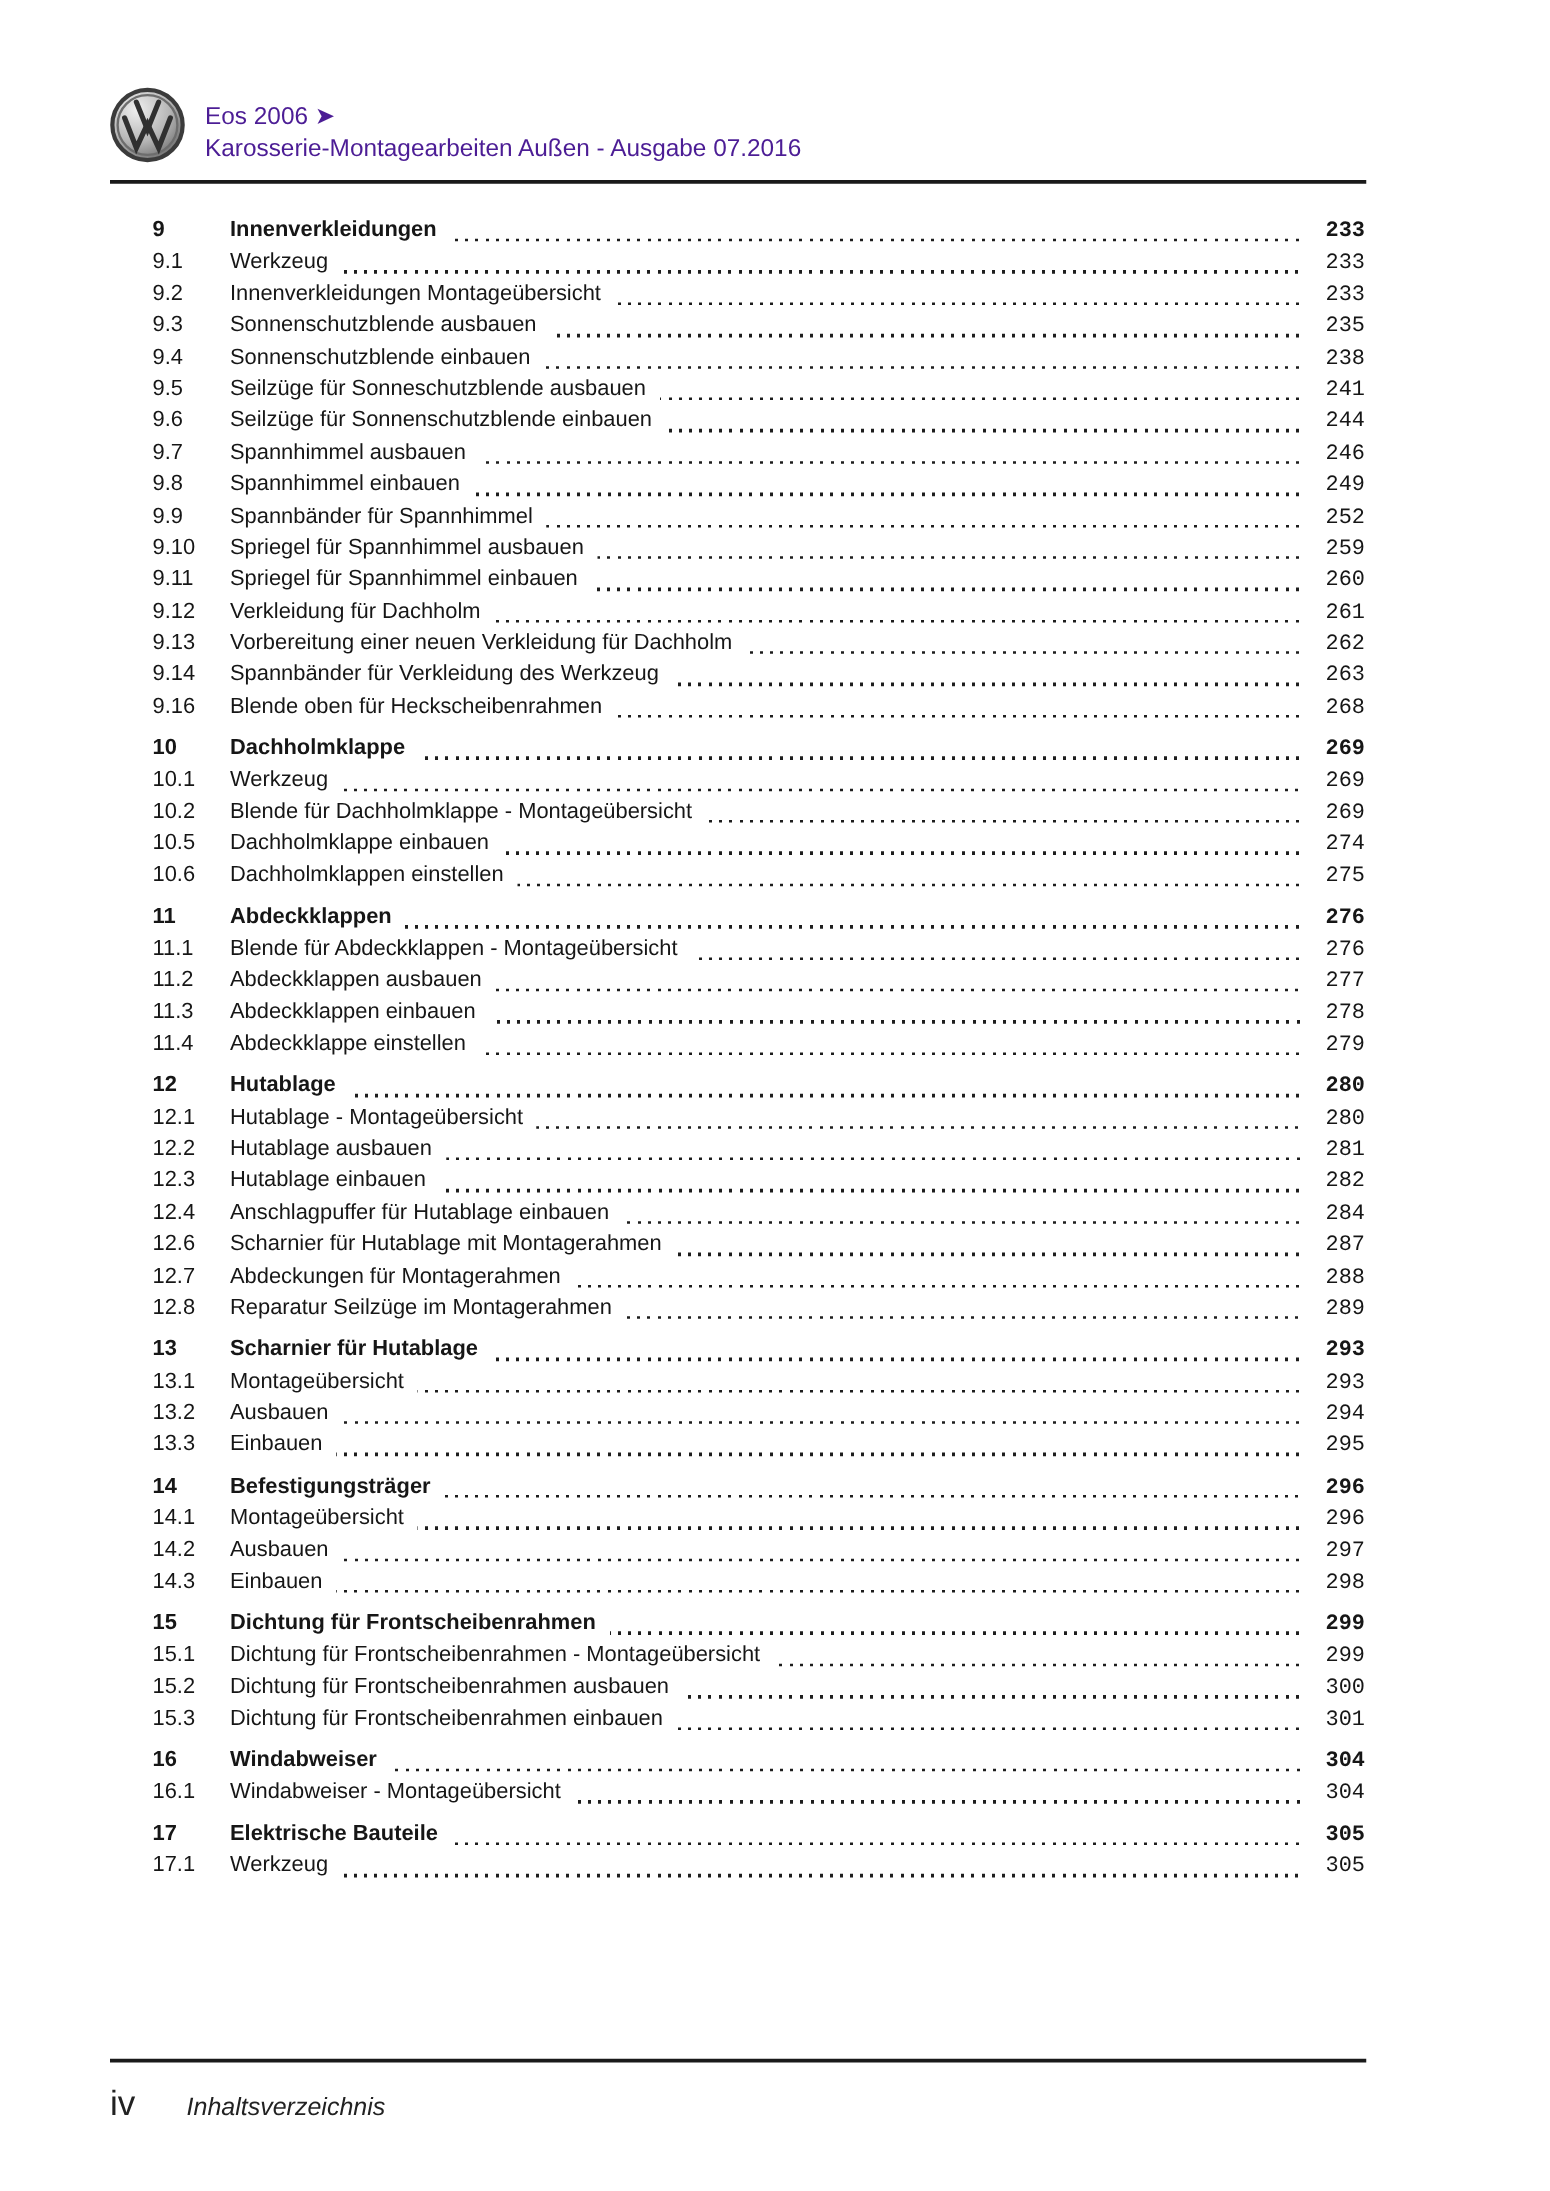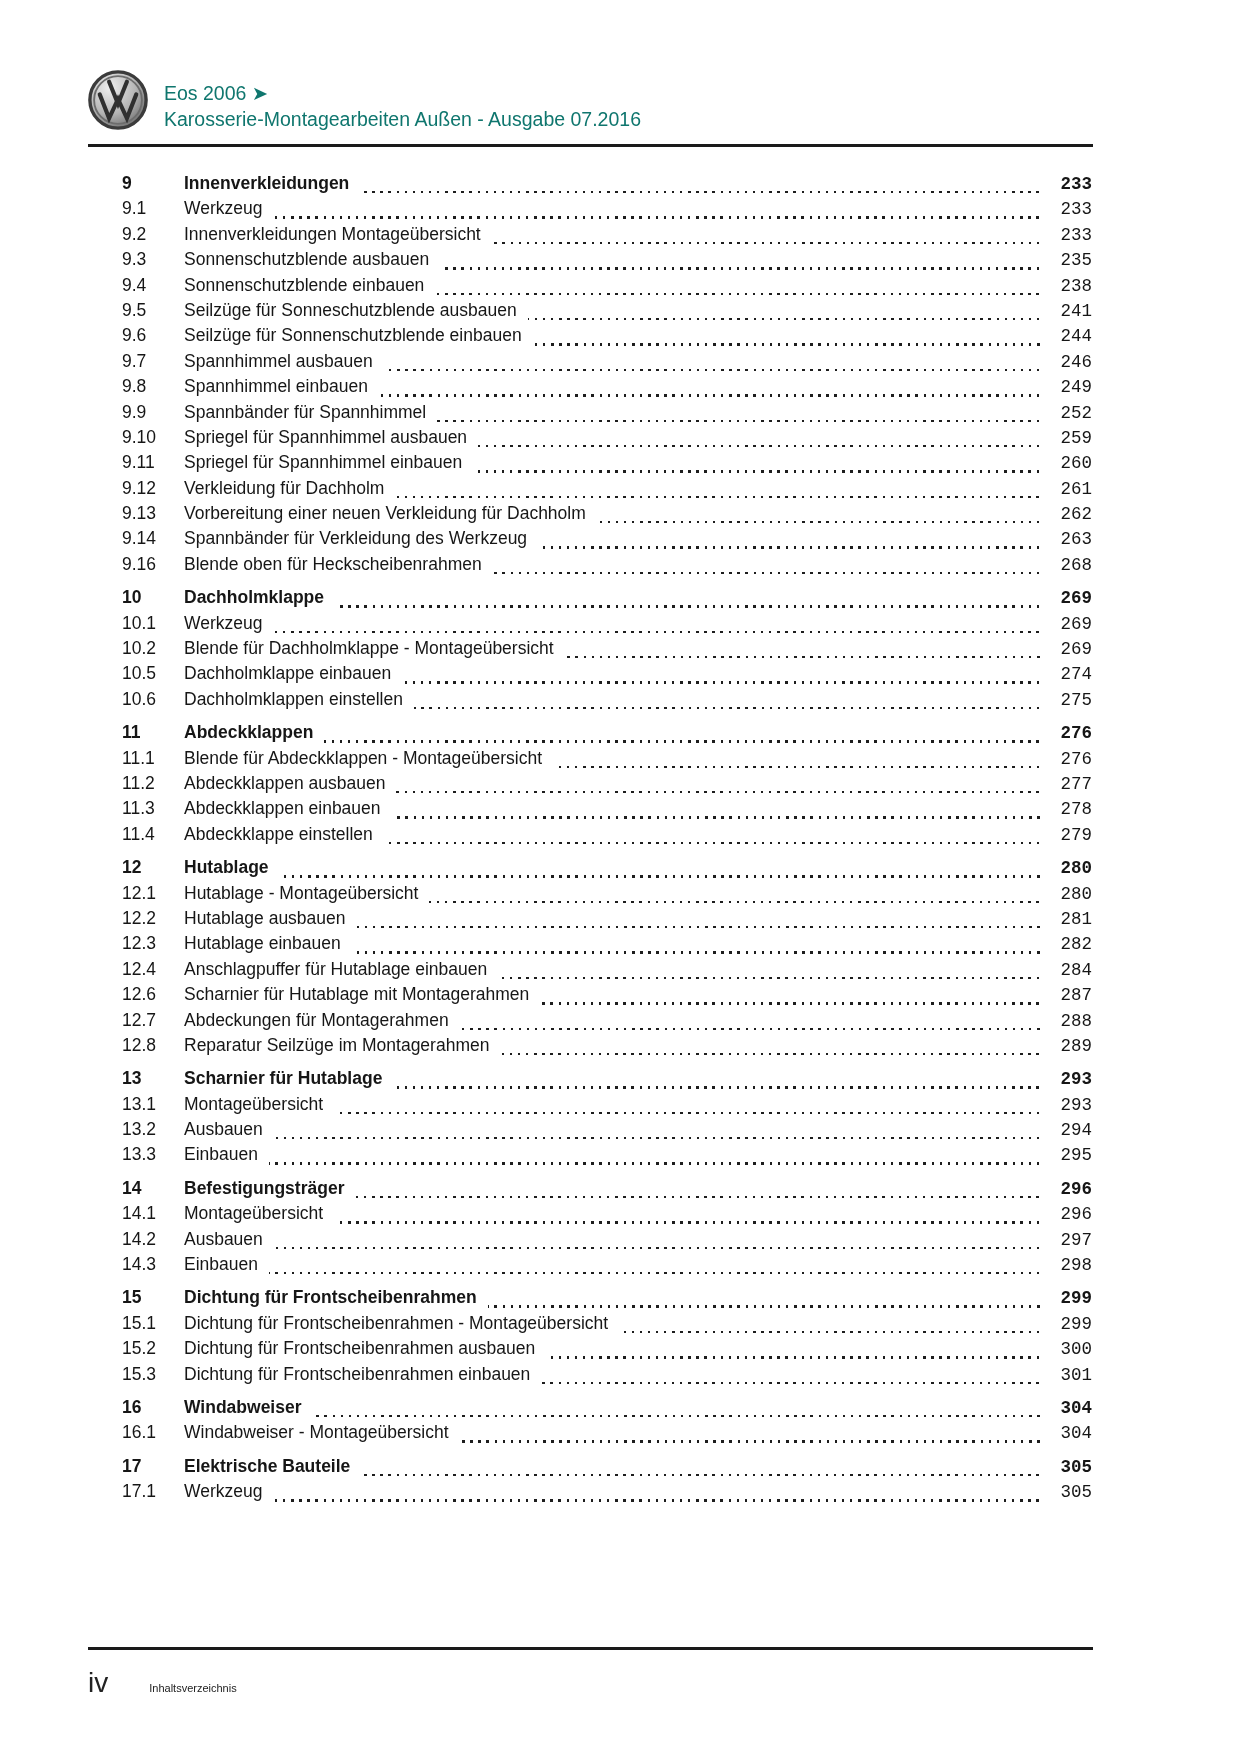--- a/index.html
+++ b/index.html
@@ -7,42 +7,42 @@
     width:1240px;height:1753px;
     background:#ffffff;color:#161616;
     font-family:"Liberation Sans", sans-serif;
     position:relative;overflow:hidden;
   }
   .page{position:absolute;inset:0;}
 
   
   .header{position:absolute;left:88px;top:68px;width:1005px;display:flex;gap:16px;align-items:flex-start;}
   .logo{width:60px;height:64px;flex:none;}
-  .header-text{padding-top:12px;line-height:26px;font-size:19.5px;color:#0f766e;}
+  .header-text{padding-top:12px;line-height:26px;font-size:19.5px;color:#4c1d95;}
   .header-rule{position:absolute;left:88px;top:144px;width:1005px;height:2.5px;background:#1a1a1a;}
 
   
   .toc{position:absolute;left:122px;top:165px;width:970px;font-size:17.5px;}
   .row{display:flex;align-items:baseline;height:25.4px;white-space:nowrap;}
   .row.bold{font-weight:bold;margin-top:8px;}
   .num{flex:none;width:62px;}
   .title{flex:none;}
   .dots{
     flex:1;min-width:14px;align-self:flex-end;
     height:2.4px;margin:0 8px 5px 11px;
     background-image:repeating-linear-gradient(to right,#1d1d1d 0,#1d1d1d 2.4px,transparent 2.4px,transparent 8.1px);
     background-attachment:fixed;
   }
   .page-num{flex:none;min-width:40px;text-align:right;font-family:Liberation Mono, monospace;}
 
   
   .footer-rule{position:absolute;left:88px;top:1647px;width:1005px;height:2.5px;background:#1a1a1a;}
   .footer{position:absolute;left:88px;top:1668px;display:flex;align-items:baseline;gap:41px;color:#222;}
   .folio{font-size:28px;line-height:30px;}
-  .footer-label{font-size:11px;}
+  .footer-label{font-size:20px;font-style:italic;}
 </style>
 </head>
 <body>
 
 <div class="page">
 
   <div class="header">
     <svg class="logo" viewBox="0 0 64 66" aria-hidden="true">
       <defs>
         <radialGradient id="ring" cx="35%" cy="28%" r="85%">

